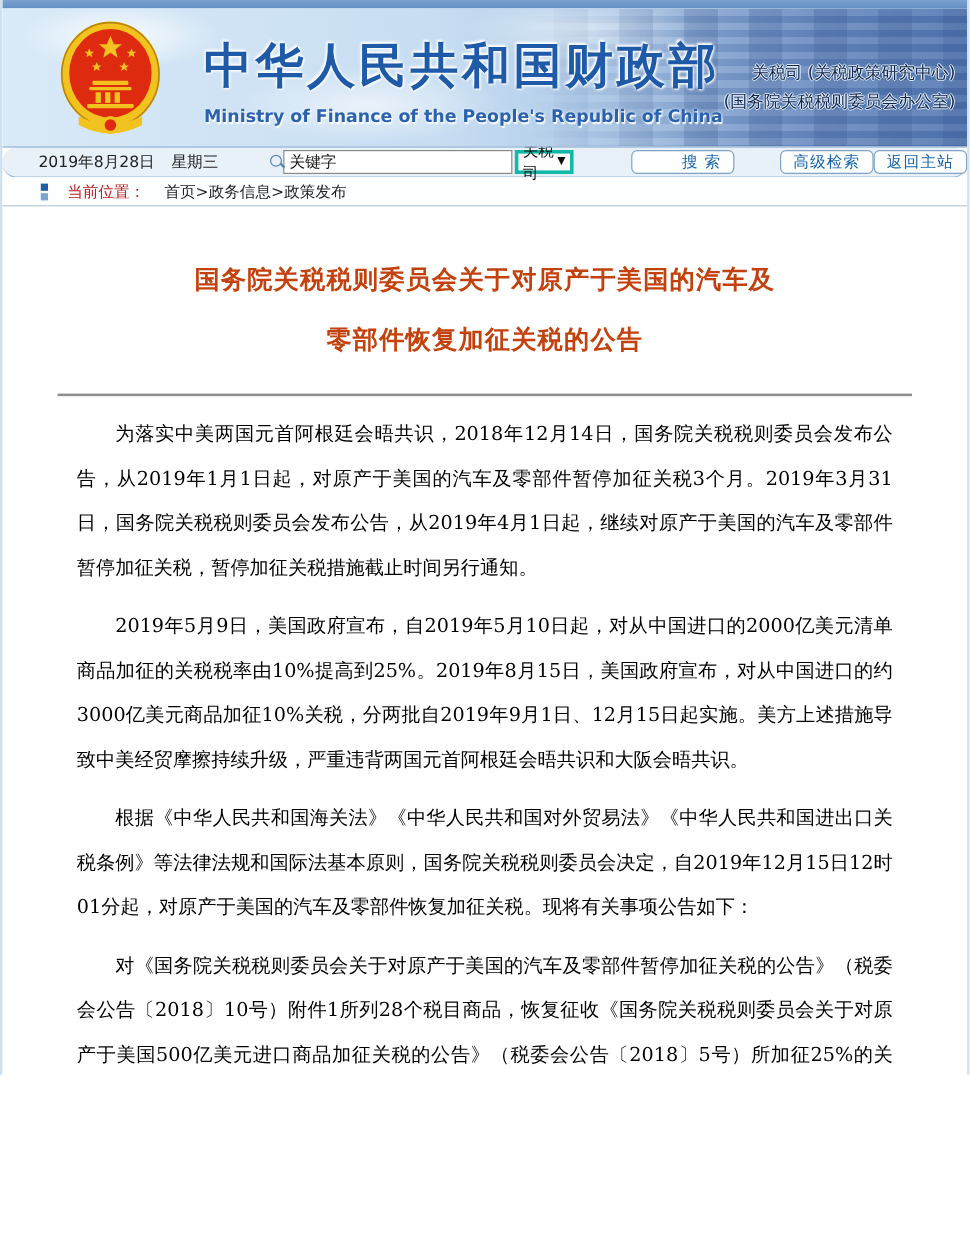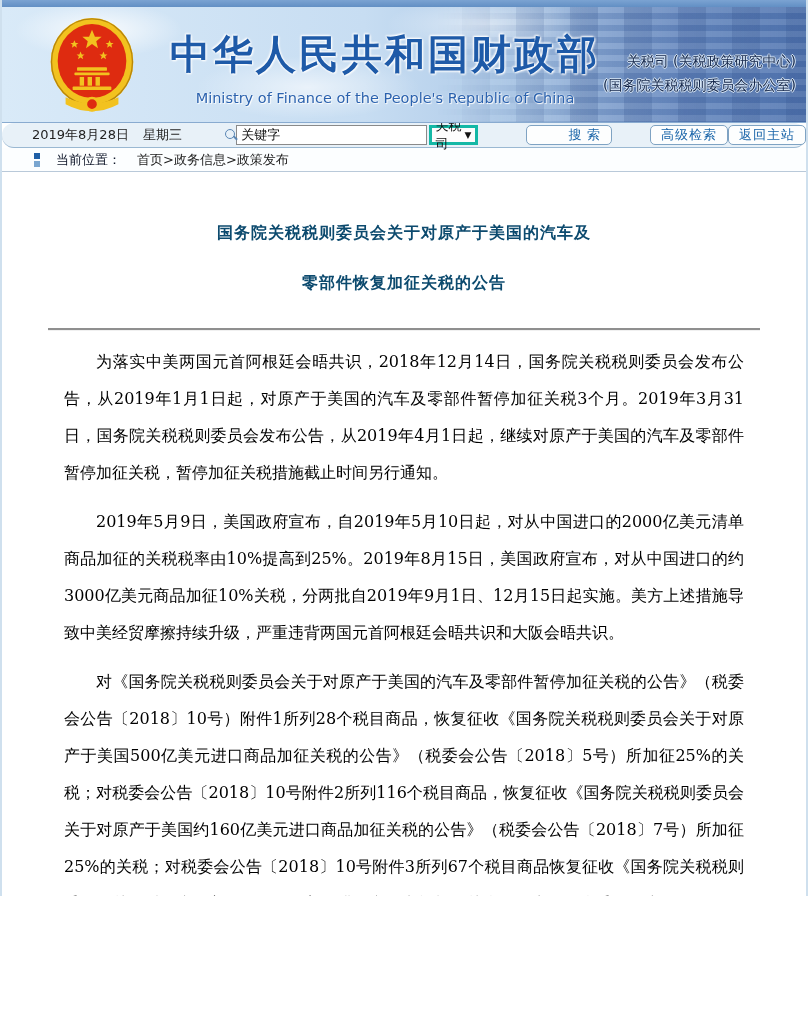--- a/index.html
+++ b/index.html
@@ -28,21 +28,21 @@
       linear-gradient(to right, rgba(108,146,198,0), rgba(62,96,160,.55));
     -webkit-mask-image:linear-gradient(to right,transparent,black 40%); 
     mask-image:linear-gradient(to right,transparent,black 40%); }
 
   .emblem { position:absolute; left:46px; top:9px; width:88px; height:106px; }
 
   .banner-title { position:absolute; left:168px; top:20px; }
   .cn-title { font-size:40px; font-weight:bold; color:#1e5aa8; letter-spacing:3px;
     font-family:"DejaVu Serif", serif;
     text-shadow:0 0 3px #ffffff,1px 1px 2px #ffffff,-1px -1px 2px #ffffff; }
-  .en-title { margin-top:8px; font-family:"DejaVu Sans", sans-serif; font-weight:normal;
+  .en-title { margin-top:8px; font-family:"DejaVu Sans", sans-serif; font-weight:bold;
     font-size:14.5px; color:#2b62ae; text-align:center;
     text-shadow:0 0 2px #ffffff,1px 1px 1px #ffffff; }
 
   .dept { position:absolute; right:10px; top:42px; text-align:right;
     font-family:"DejaVu Sans", sans-serif; font-weight:normal; font-size:14px;
     color:#14264a; line-height:24px;
     text-shadow:1px 0 0 #d8e6f4,-1px 0 0 #d8e6f4,0 1px 0 #d8e6f4,0 -1px 0 #d8e6f4; }
 
   
   .toolbar { height:25px; background:#e8f1f8; border-bottom:1px solid #9ab8d2;
@@ -67,26 +67,26 @@
   .btn-adv { margin-left:38px; }
   .btn-home { }
 
   
   .crumbbar { height:24px; background:#fcfeff; border-bottom:1px solid #b9c9d9;
     display:flex; align-items:center; font-family:"DejaVu Sans", sans-serif; font-size:13px; }
   .crumb-icon { width:6px; margin-left:32px; margin-right:16px; }
   .crumb-icon i { display:block; width:6px; height:6px; }
   .crumb-icon i:first-child { background:#1f5fa6; margin-bottom:2px; }
   .crumb-icon i:last-child { background:#7aa6d0; }
-  .crumb-label { color:#0f172a; }
+  .crumb-label { color:#b91c1c; }
   .crumb-path { color:#222; margin-left:16px; }
 
   
   .article { padding:0 62px; color:#000; }
-  .art-title { margin-top:36px; text-align:center; color:#0c4a6e; font-size:16px;
+  .art-title { margin-top:36px; text-align:center; color:#c2410c; font-size:21px;
     font-weight:600; line-height:50px; letter-spacing:1px; }
   .divider { margin:20px -16px 0; border:0; border-top:2px solid #8f8f8f;
     border-bottom:1px solid #f0f0f0; height:0; }
   .doc-number { margin-top:30px; text-align:center; font-size:16px; color:#111; }
   .body-paras { margin-top:8px; }
   .body-paras p { font-size:16px; line-height:37px; text-indent:2em; text-align:justify;
     margin-top:12px; color:#000; }
 </style>
 </head>
 <body>
@@ -158,18 +158,19 @@
       <div>国务院关税税则委员会关于对原产于美国的汽车及</div>
       <div>零部件恢复加征关税的公告</div>
     </div>
 
     <hr class="divider">
 
 
     <div class="body-paras">
       <p>为落实中美两国元首阿根廷会晤共识，2018年12月14日，国务院关税税则委员会发布公告，从2019年1月1日起，对原产于美国的汽车及零部件暂停加征关税3个月。2019年3月31日，国务院关税税则委员会发布公告，从2019年4月1日起，继续对原产于美国的汽车及零部件暂停加征关税，暂停加征关税措施截止时间另行通知。</p>
       <p>2019年5月9日，美国政府宣布，自2019年5月10日起，对从中国进口的2000亿美元清单商品加征的关税税率由10%提高到25%。2019年8月15日，美国政府宣布，对从中国进口的约3000亿美元商品加征10%关税，分两批自2019年9月1日、12月15日起实施。美方上述措施导致中美经贸摩擦持续升级，严重违背两国元首阿根廷会晤共识和大阪会晤共识。</p>
+      <p>根据《中华人民共和国海关法》《中华人民共和国对外贸易法》《中华人民共和国进出口关税条例》等法律法规和国际法基本原则，国务院关税税则委员会决定，自2019年12月15日12时01分起，对原产于美国的汽车及零部件恢复加征关税。现将有关事项公告如下：</p>
       <p>对《国务院关税税则委员会关于对原产于美国的汽车及零部件暂停加征关税的公告》（税委会公告〔2018〕10号）附件1所列28个税目商品，恢复征收《国务院关税税则委员会关于对原产于美国500亿美元进口商品加征关税的公告》（税委会公告〔2018〕5号）所加征25%的关税；对税委会公告〔2018〕10号附件2所列116个税目商品，恢复征收《国务院关税税则委员会关于对原产于美国约160亿美元进口商品加征关税的公告》（税委会公告〔2018〕7号）所加征25%的关税；对税委会公告〔2018〕10号附件3所列67个税目商品恢复征收《国务院关税税则委员会关于对原产于美国约600亿美元进口商品实施加征关税的公告》（税委会公告〔2018〕8号）所加征5%的关税。</p>
     </div>
 
   </div>
 
 </div>
 
 </body></html>

